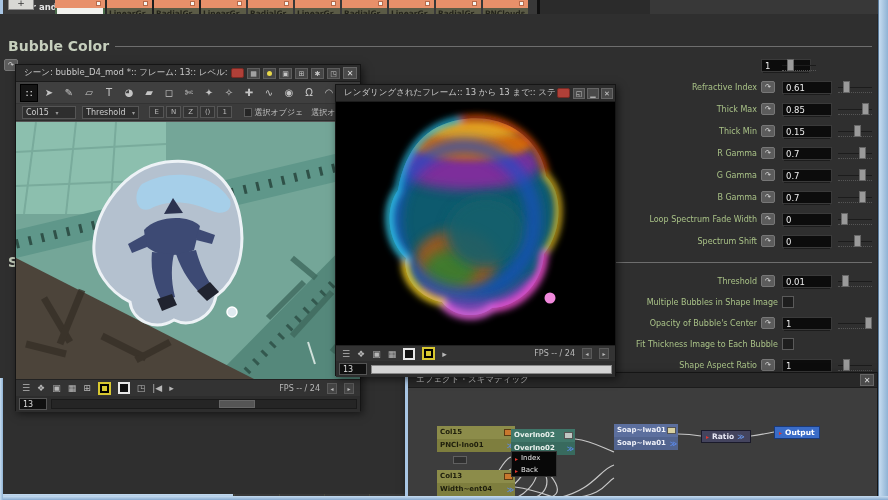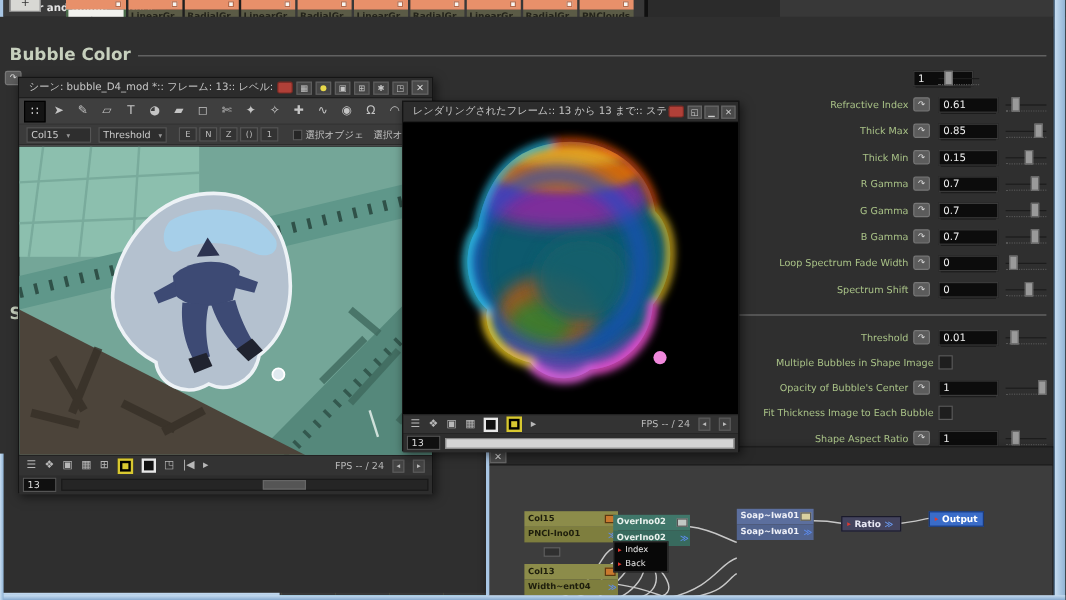--- a/index.html
+++ b/index.html
@@ -479,20 +479,21 @@
     <div class="fbar">
       <div class="ffield">13</div>
       <div class="ftrack">
         <div class="fthumb" style="left:55%;width:36px"></div>
       </div>
     </div>
   </div>
 
   <div id="schem" class="win">
     <div class="tbar">
+      <div class="ttl">エフェクト・スキマティック</div>
       <div class="tclose">✕</div>
     </div>
     <div class="scanvas">
       <svg id="wires" width="470" height="110" viewBox="0 0 470 110">
         <g fill="none" stroke="#c8c8c8" stroke-width="1.2">
           <path d="M107,55 C138,66 112,94 90,110"></path>
           <path d="M107,56 C144,74 128,100 108,110"></path>
           <path d="M107,57 C150,82 143,106 124,110"></path>
           <path d="M107,58 C154,90 158,108 138,110"></path>
           <path d="M107,99 C128,102 138,107 148,110"></path>

